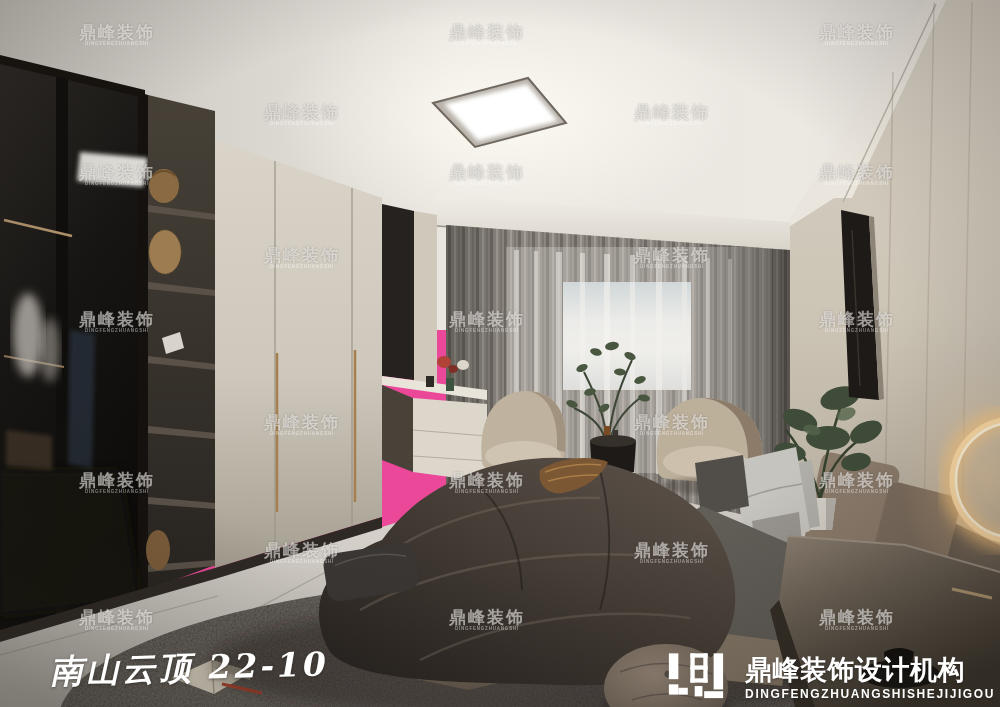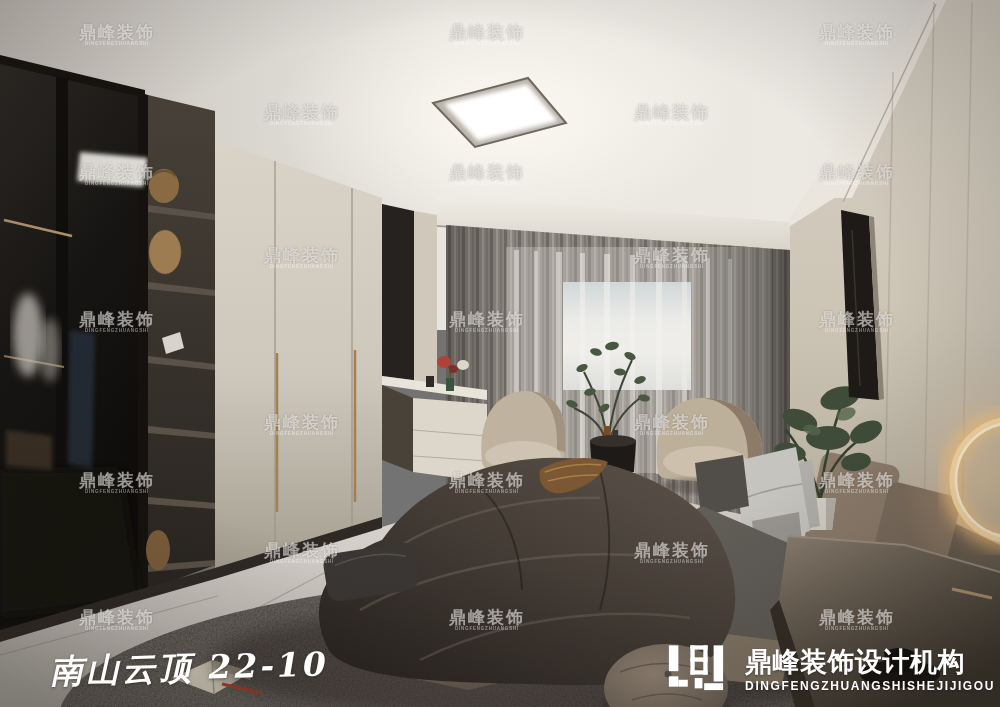--- a/index.html
+++ b/index.html
@@ -1,35 +1,35 @@
 <!DOCTYPE html>
 <html><head>
 <meta charset="utf-8">
 <style>
   html,body{margin:0;padding:0;background:#222;}
   #stage{position:relative;width:1000px;height:707px;overflow:hidden;
-         font-family:"Liberation Sans","DejaVu Sans",sans-serif;background:#737373;}
+         font-family:"Liberation Sans","DejaVu Sans",sans-serif;background:#ec4899;}
   #scene{position:absolute;left:0;top:0;width:1000px;height:707px;display:block;}
   #vignette{position:absolute;left:0;top:0;width:1000px;height:707px;pointer-events:none;
     background:radial-gradient(ellipse 75% 70% at 48% 42%, rgba(0,0,0,0) 55%, rgba(28,24,20,0.30) 100%);}
   
   #wm-layer{position:absolute;left:0;top:0;width:1000px;height:707px;pointer-events:none;}
   .wm{position:absolute;transform:translate(-50%,-50%);text-align:center;
       color:rgba(255,255,255,0.55);white-space:nowrap;line-height:1;}
   .wm .cn{display:block;font-size:17px;font-weight:700;letter-spacing:2px;
       font-family:"DejaVu Sans",sans-serif;text-shadow:0 0 2px rgba(70,60,50,0.4);}
   .wm .en{display:block;font-size:4.5px;font-weight:700;letter-spacing:0.8px;margin-top:1px;
       color:rgba(255,255,255,0.45);}
   
   #title{position:absolute;left:50px;top:646px;color:#ffffff;
       font-family:"DejaVu Serif","Liberation Serif",serif;font-style:italic;font-weight:700;
       font-size:33px;letter-spacing:3px;transform:rotate(-1.5deg);
       text-shadow:0 1px 3px rgba(40,34,28,0.55);}
   
-  #logo{position:absolute;right:5px;bottom:14px;display:flex;align-items:flex-end;color:#fff;}
+  #logo{position:absolute;right:5px;bottom:6px;display:flex;align-items:flex-end;color:#fff;}
   #logo .mark{width:74px;height:54px;margin-right:9px;}
   #logo .txt{display:flex;flex-direction:column;align-items:flex-start;}
   #logo .cn{font-size:27px;font-weight:700;letter-spacing:0.5px;line-height:1.05;
       font-family:"DejaVu Sans",sans-serif;text-shadow:0 1px 2px rgba(30,25,20,0.5);}
   #logo .en{font-size:12px;font-weight:700;letter-spacing:1.6px;margin-top:3px;
       text-shadow:0 1px 2px rgba(30,25,20,0.5);}
 </style>
 </head>
 <body>
 

